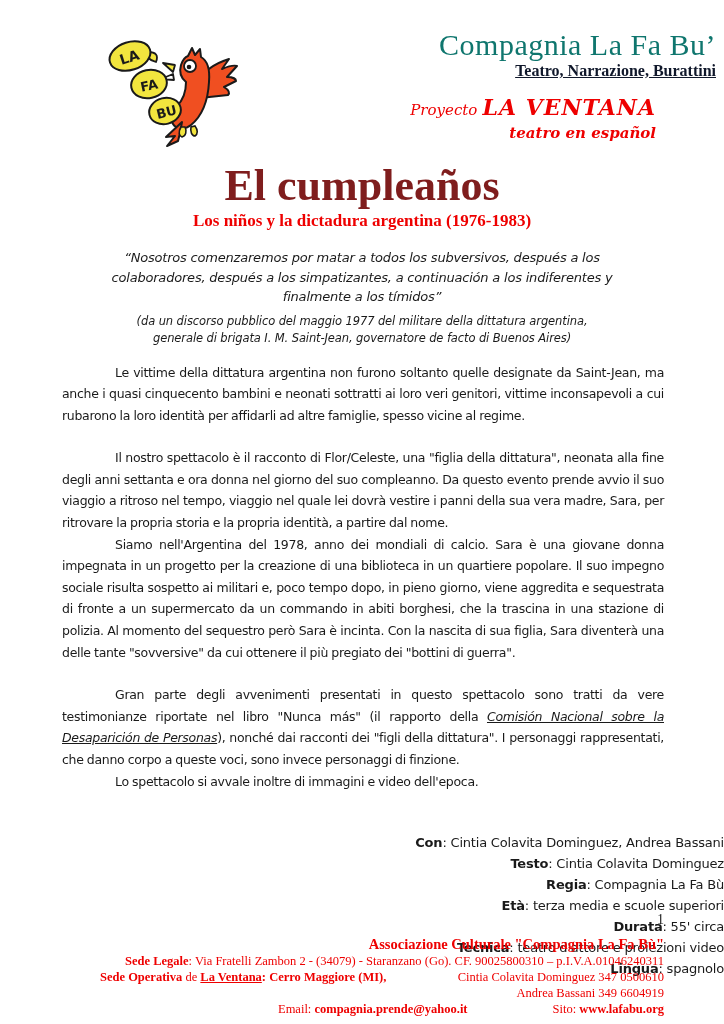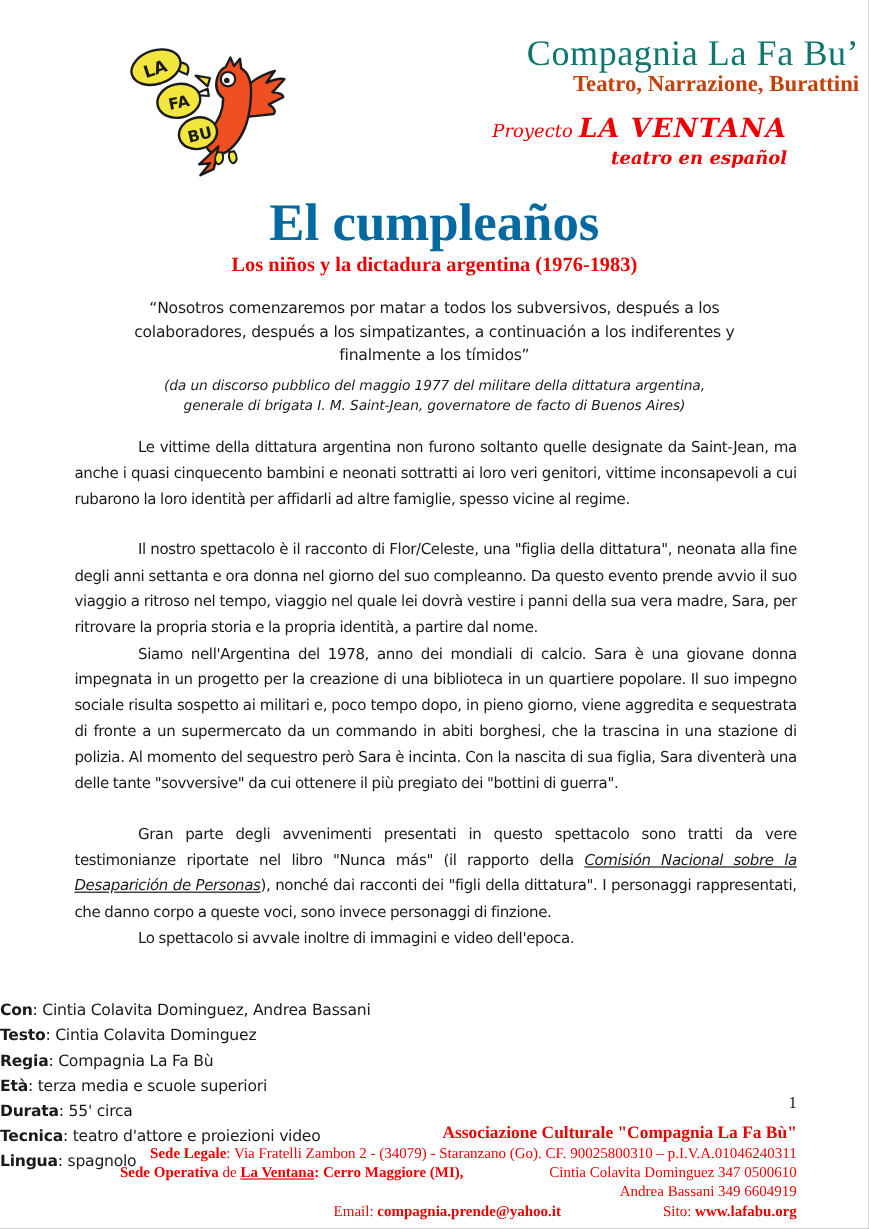--- a/index.html
+++ b/index.html
@@ -14,63 +14,63 @@
   }
   
   .logo{position:absolute;left:102px;top:34px;width:138px;height:118px;}
   .masthead{position:absolute;top:28px;right:8px;text-align:right;}
   .company{
     font-family:"Liberation Serif",serif;
     font-size:30px;line-height:34px;color:#0f766e;letter-spacing:.5px;white-space:nowrap;
   }
   .tagline{
     font-family:"Liberation Serif",serif;font-weight:bold;
-    font-size:19px;line-height:17px;color:#c2410c;white-space:nowrap;
+    font-size:16px;line-height:17px;color:#0f172a;white-space:nowrap;text-decoration:underline;
   }
   .project{position:absolute;top:94px;right:68px;text-align:right;color:#ee0000;
     font-family:"DejaVu Serif",serif;font-style:italic;}
   .project-line1{line-height:26px;white-space:nowrap;}
   .project-prefix{font-size:15px;}
   .project-name{font-size:22px;font-weight:bold;letter-spacing:1px;}
   .project-sub{font-size:15px;font-weight:bold;line-height:20px;}
   
   .content{padding-top:163px;}
   .doc-title{
-    margin:0;text-align:center;color:#0369a1;
+    margin:0;text-align:center;color:#7f1d1d;
     font-family:"Liberation Serif",serif;font-weight:bold;
     font-size:44px;line-height:46px;
   }
   .doc-subtitle{
     margin:2px 0 0;text-align:center;color:#ee0000;
     font-family:"Liberation Serif",serif;font-weight:bold;
     font-size:17px;line-height:19px;
   }
   
   .quote{
     margin:18px auto 0;max-width:512px;
-    font-size:13px;line-height:19.5px;
+    font-style:italic;font-size:13px;line-height:19.5px;
     letter-spacing:-.2px;text-align:center;
   }
   .attribution{
     margin:6px auto 0;max-width:478px;
     font-style:italic;font-size:11.5px;line-height:17px;
     letter-spacing:-.1px;text-align:center;
   }
   
   .bodytext{
     margin:15px 60px 0 62px;
     font-size:12.5px;line-height:21.6px;
     letter-spacing:-.3px;word-spacing:-.4px;
     text-align:justify;
   }
   .bodytext p{margin:0;text-indent:53px;}
   .bodytext p.gap-after{margin-bottom:21px;}
   .ref{font-style:italic;text-decoration:underline;}
   
-  .credits{margin-top:40px;text-align:left;font-size:13px;line-height:21px;letter-spacing:-.2px;}
+  .credits{margin-top:40px;text-align:right;font-size:13px;line-height:21px;letter-spacing:-.2px;padding-left:40px;}
   .credit-row b{font-weight:bold;}
   
   .pagenum{
     position:absolute;top:912px;right:60px;
     font-family:"Liberation Serif",serif;font-size:14px;color:#222;
   }
   footer{
     position:absolute;top:936px;left:100px;right:60px;
     color:#ee0000;font-family:"Liberation Serif",serif;
     font-size:12.5px;line-height:16px;

